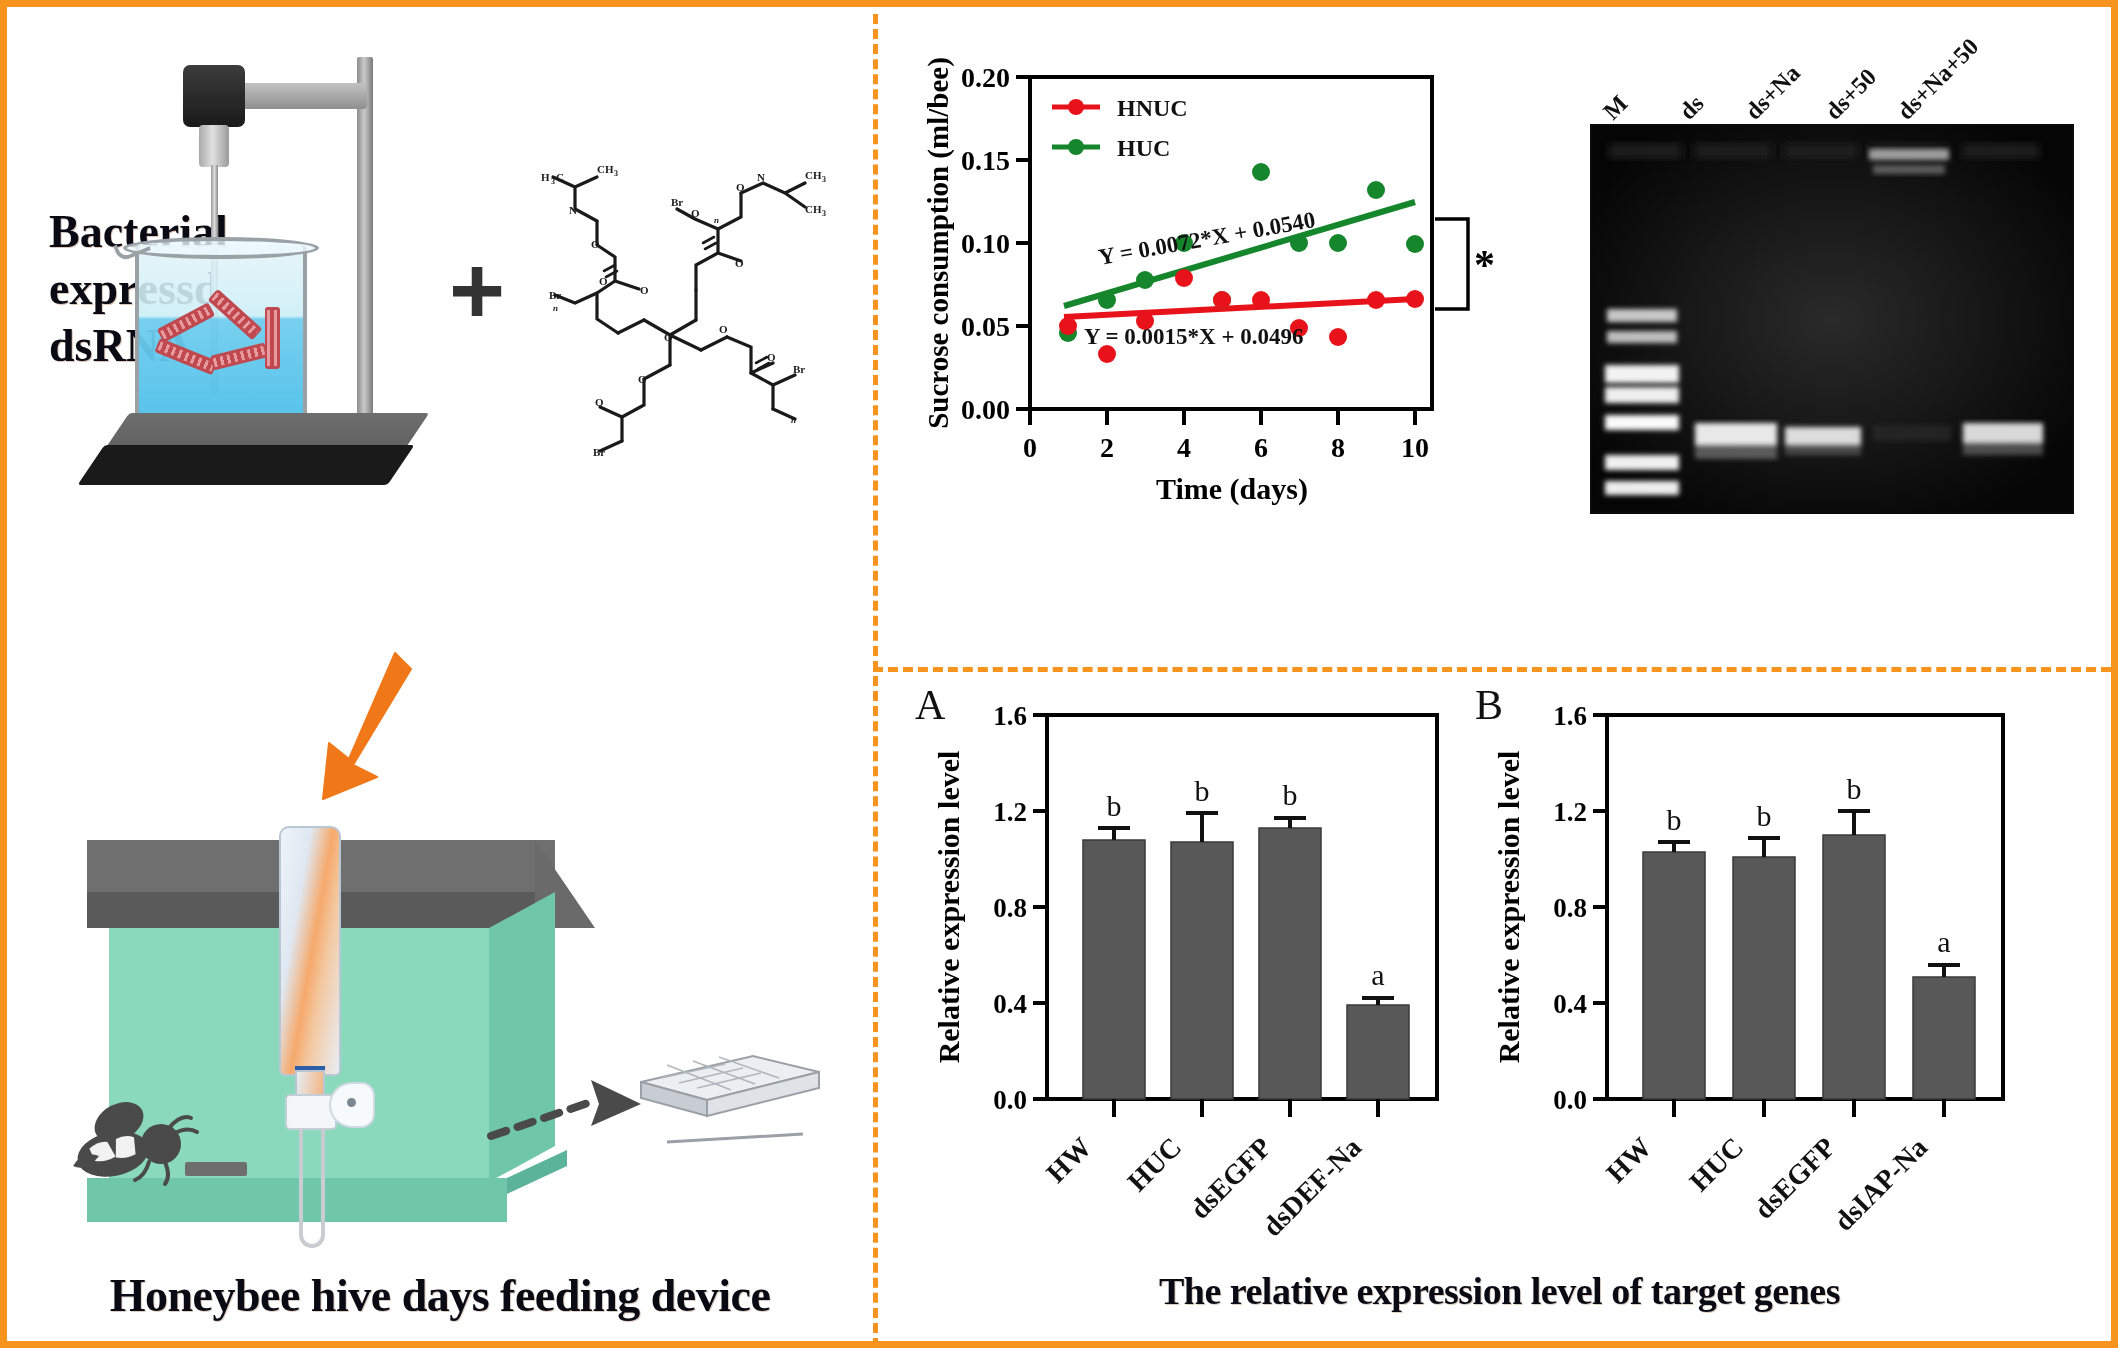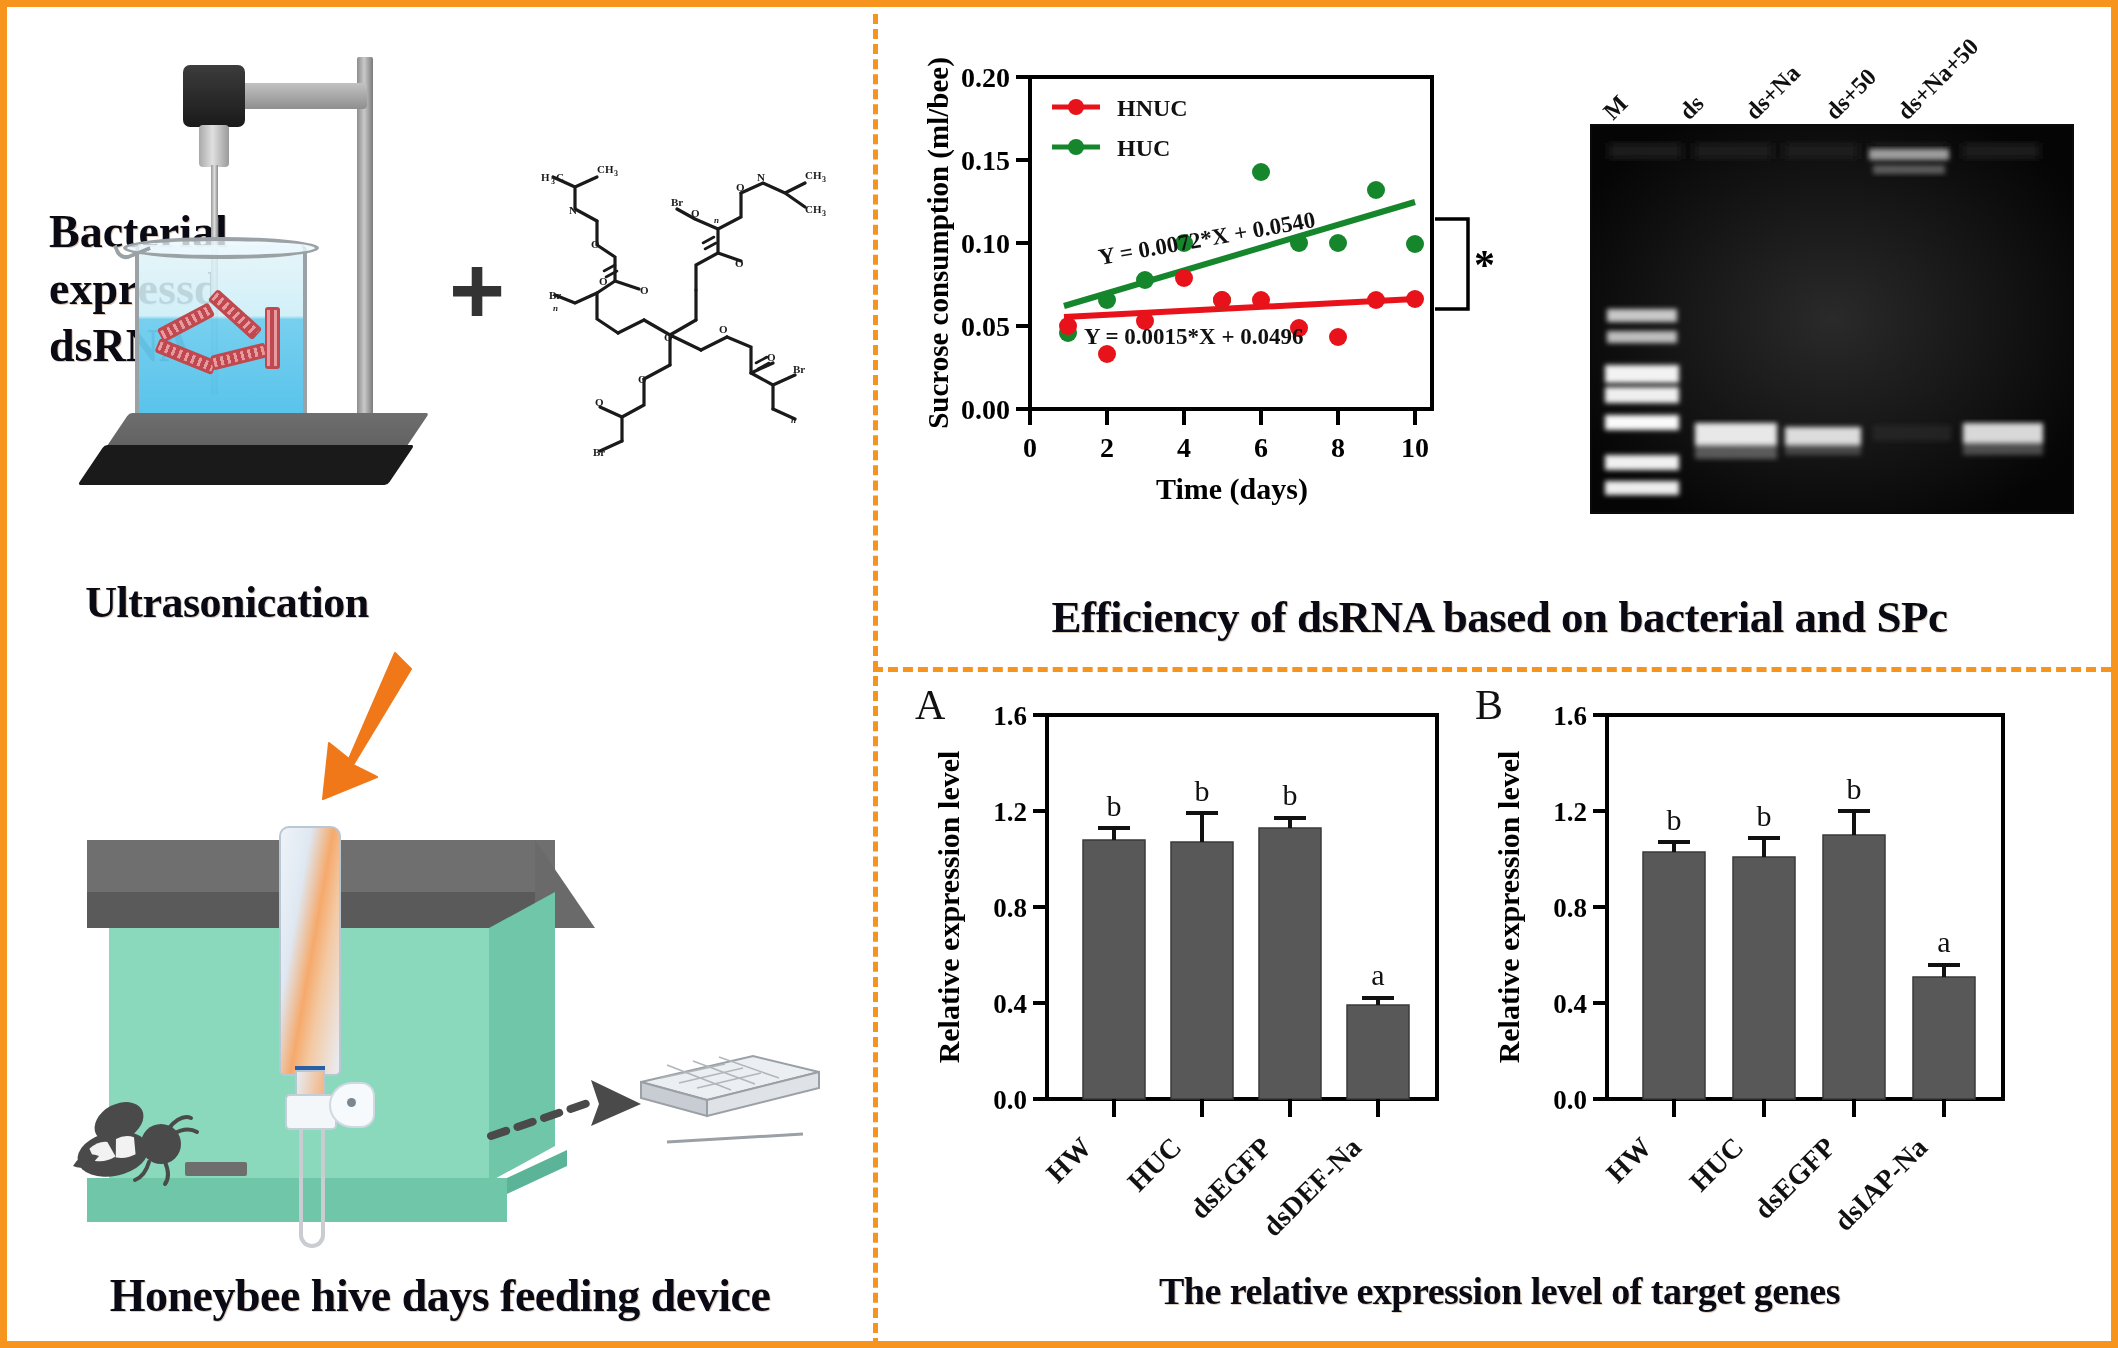--- a/index.html
+++ b/index.html
@@ -253,21 +253,20 @@
         <text x="288" y="216">Br</text>
         <text x="286" y="266" font-size="9" font-style="italic">n</text>
         <text x="133" y="226">O</text>
         <text x="90" y="249">O</text>
         <text x="88" y="299">Br</text>
         <text x="159" y="184">O</text>
       </g>
     </svg>
   </div>
 
-  <div class="caption" id="label-ultrasonication">Ultrasonication</div>
 
   <div id="feed-arrow">
     <svg viewBox="0 0 120 160" width="120" height="160" aria-hidden="true">
       <path d="M88 6 L104 22 L46 118 L70 130 L16 152 L22 96 L42 112 Z" fill="#F07818" stroke="#F07818" stroke-width="2" stroke-linejoin="round"></path>
     </svg>
   </div>
 
   <div id="hive">
     <div class="hive-lid"></div>
     <div class="hive-lid-face"></div>
@@ -475,21 +474,20 @@
         <rect x="118" y="420" width="82" height="14" fill="#8a8a8a" opacity="0.6"></rect>
         <rect x="208" y="402" width="76" height="18" fill="#dcdcdc"></rect>
         <rect x="208" y="420" width="76" height="10" fill="#7e7e7e" opacity="0.5"></rect>
         <rect x="296" y="400" width="78" height="16" fill="#2f2f2f" opacity="0.55"></rect>
         <rect x="386" y="398" width="80" height="20" fill="#d8d8d8"></rect>
         <rect x="386" y="418" width="80" height="12" fill="#848484" opacity="0.55"></rect>
       </g>
     </svg>
   </div>
 
-  <div class="caption" id="label-efficiency">Efficiency of dsRNA based on bacterial and SPc</div>
 
   <div id="barA-wrap">
     <svg viewBox="0 0 560 580" width="560" height="580" aria-hidden="true">
       <text x="18" y="40" font-size="42" fill="#111">A</text>
 
       <rect x="150" y="36" width="390" height="384" fill="#fff" stroke="#000" stroke-width="4"></rect>
 
       <g stroke="#000" stroke-width="4">
         <line x1="136" y1="36" x2="150" y2="36"></line>
         <line x1="136" y1="132" x2="150" y2="132"></line>

